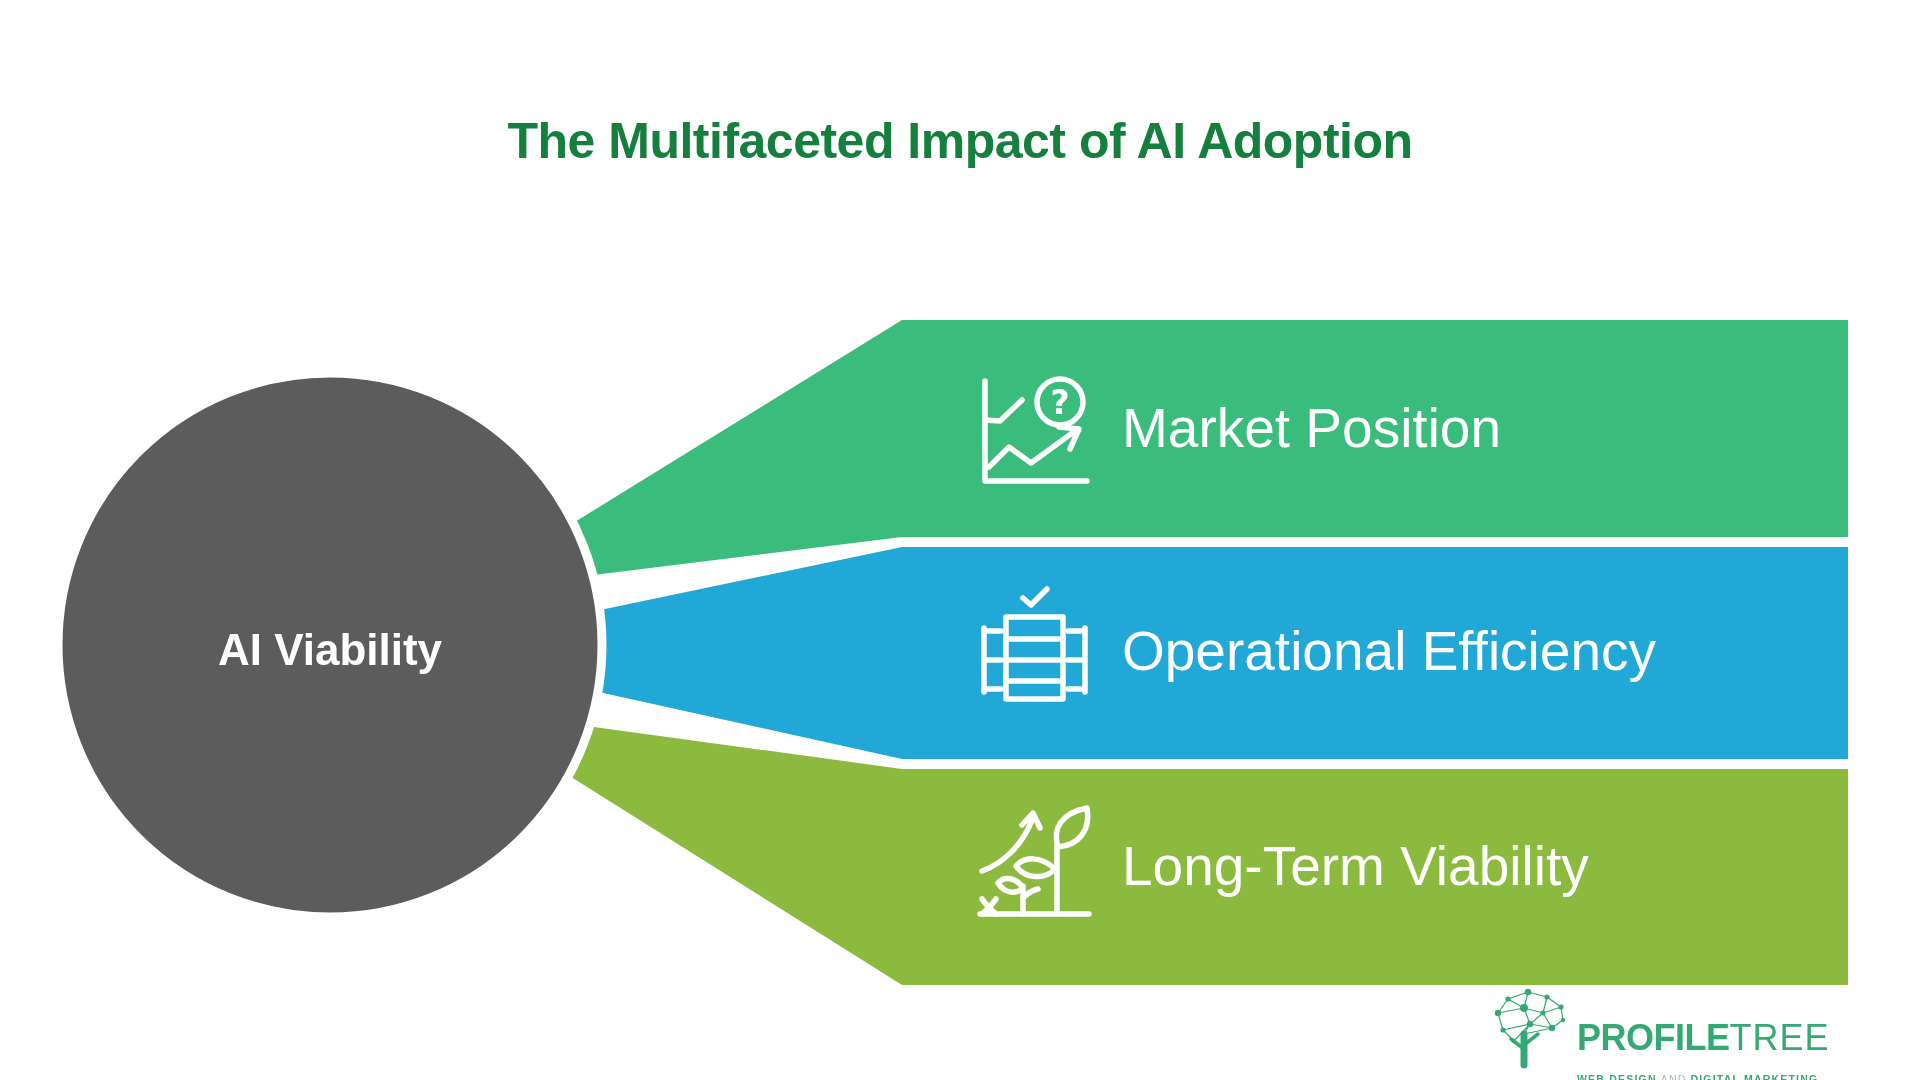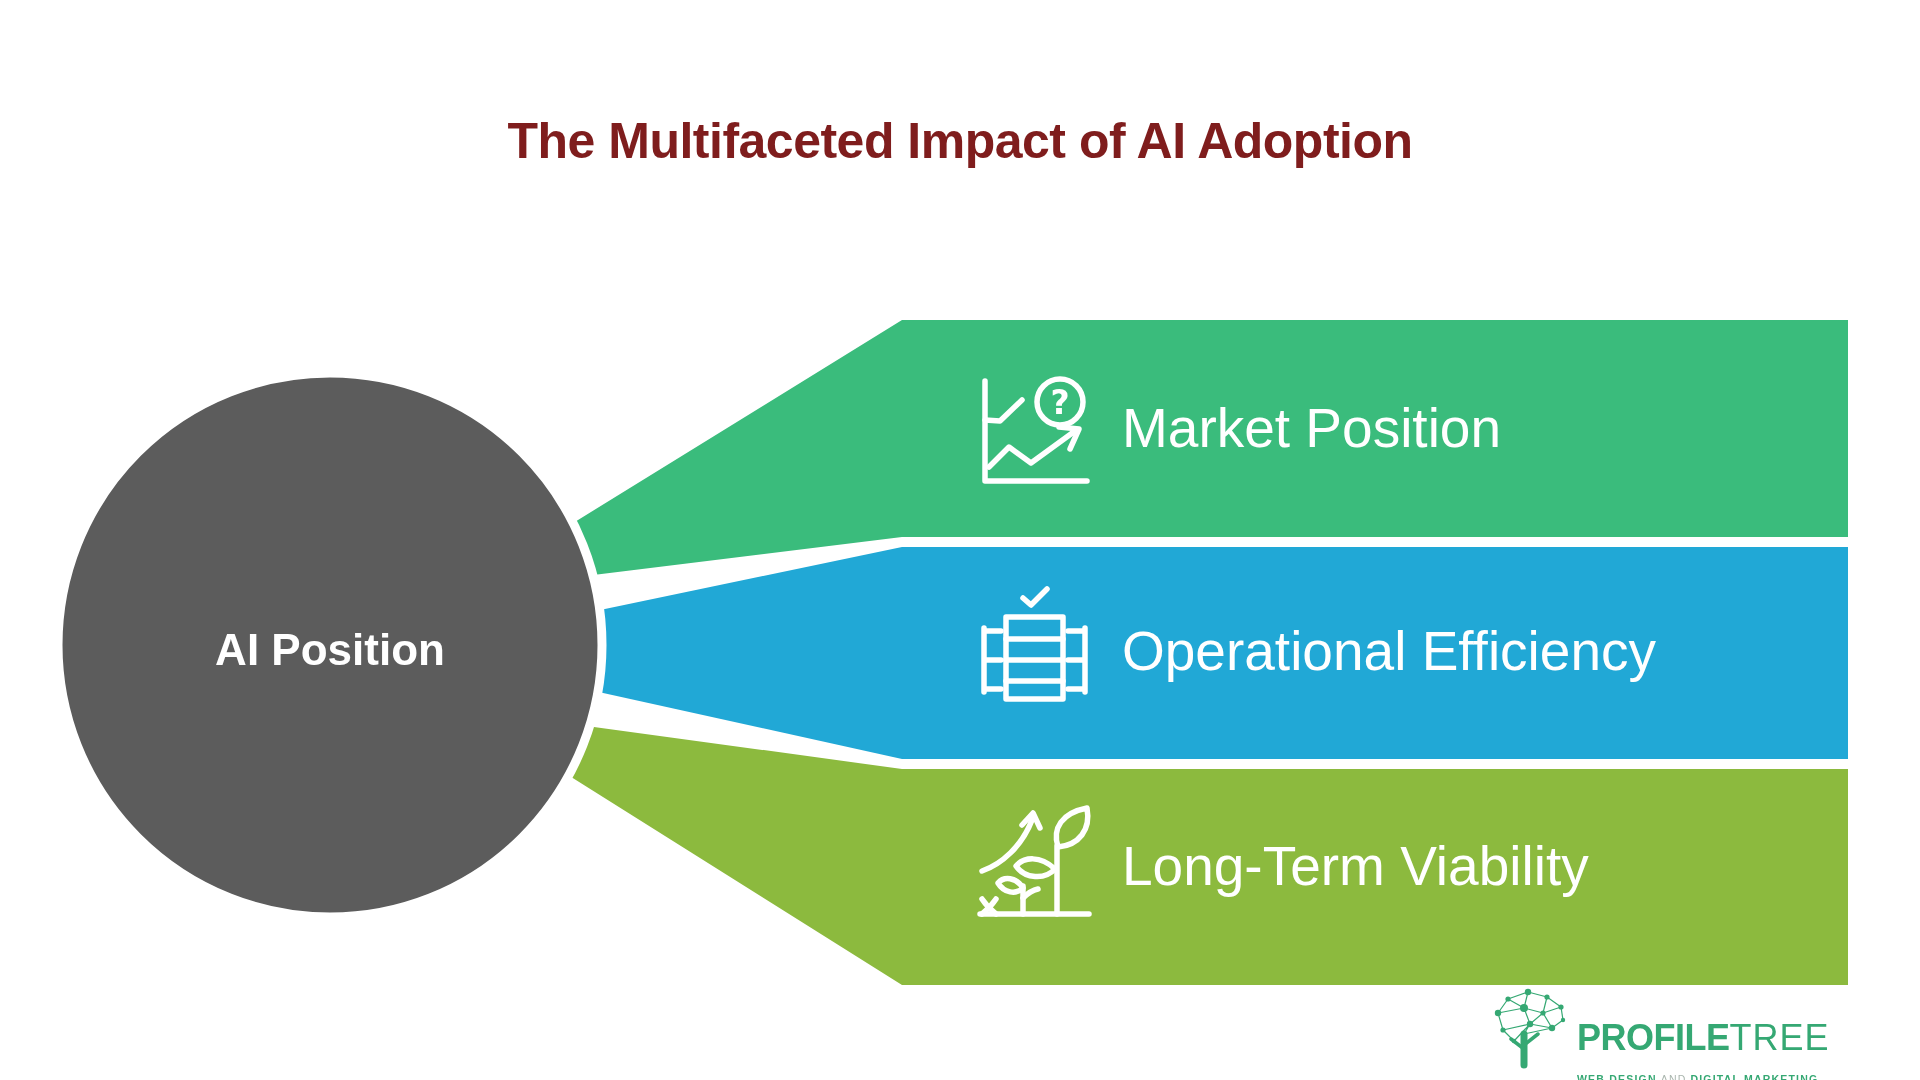--- a/index.html
+++ b/index.html
@@ -3,21 +3,21 @@
 <meta charset="utf-8">
 <style>
   html,body{margin:0;padding:0;background:#fff;}
   .canvas{
     position:relative;width:1920px;height:1080px;background:#ffffff;
     font-family:"Liberation Sans","DejaVu Sans",sans-serif;overflow:hidden;
   }
   svg.diagram{position:absolute;left:0;top:0;}
   .page-title{
     position:absolute;left:0;right:0;top:112px;margin:0;
-    text-align:center;font-size:50px;font-weight:700;color:#7f1d1d;
+    text-align:center;font-size:50px;font-weight:700;color:#15803d;
     letter-spacing:-0.5px;
   }
   .hub-label{
     position:absolute;left:80px;top:627px;width:500px;line-height:46px;
     text-align:center;color:#ffffff;font-size:44px;font-weight:700;
   }
   .branch-label{
     position:absolute;left:1122px;line-height:46px;color:#ffffff;
     font-size:55px;font-weight:400;white-space:nowrap;
   }
@@ -105,21 +105,21 @@
         <circle cx="1530" cy="1024" r="3.2"></circle>
           <circle cx="1552" cy="1028" r="3.2"></circle>
         <circle cx="1563" cy="1020" r="2.2"></circle>
           <circle cx="1514" cy="1041" r="2.2"></circle>
       </g>
     </g>
   </svg>
 
   <h1 class="page-title">The Multifaceted Impact of AI Adoption</h1>
 
-  <div class="hub-label">AI Position</div>
+  <div class="hub-label">AI Viability</div>
 
   <div class="branch-label market">Market Position</div>
   <div class="branch-label viability">Long-Term Viability</div>
   <div class="branch-label ops">Operational Efficiency</div>
 
   <div class="logo-text">
     <div class="logo-brand">
       <span class="bold">PROFILE</span><span class="light">TREE</span>
     </div>
     <div class="logo-tagline">

